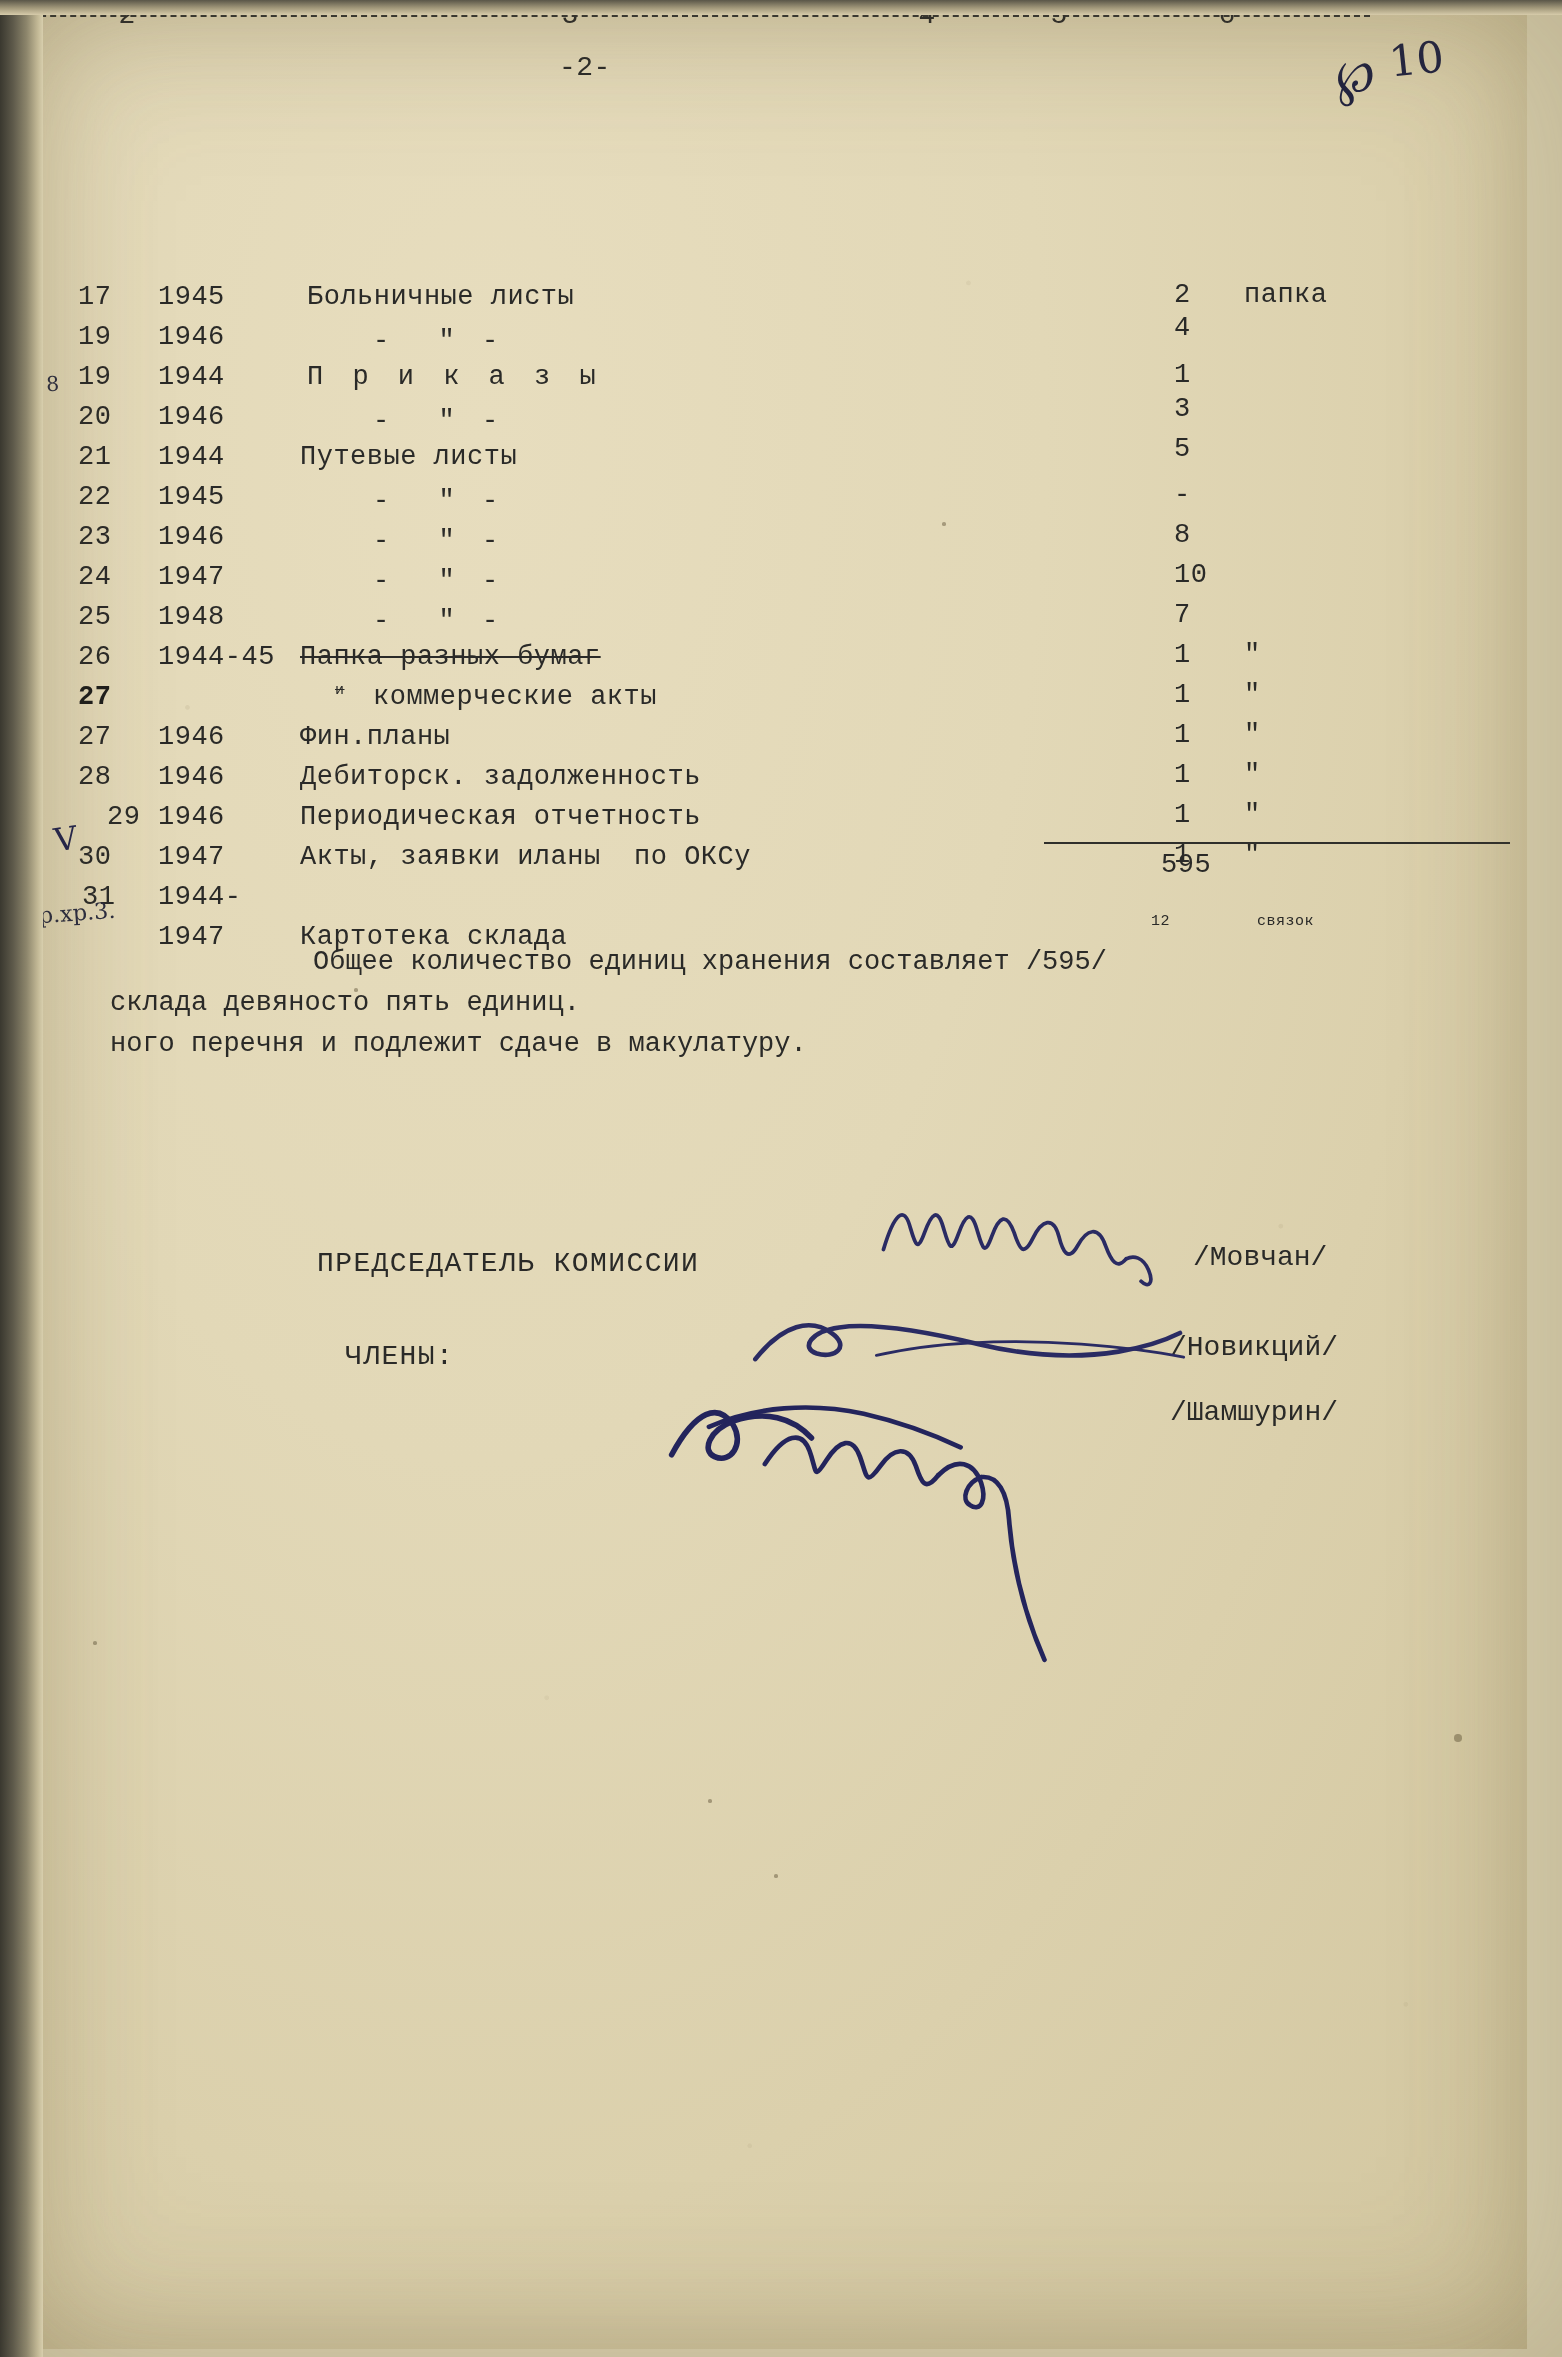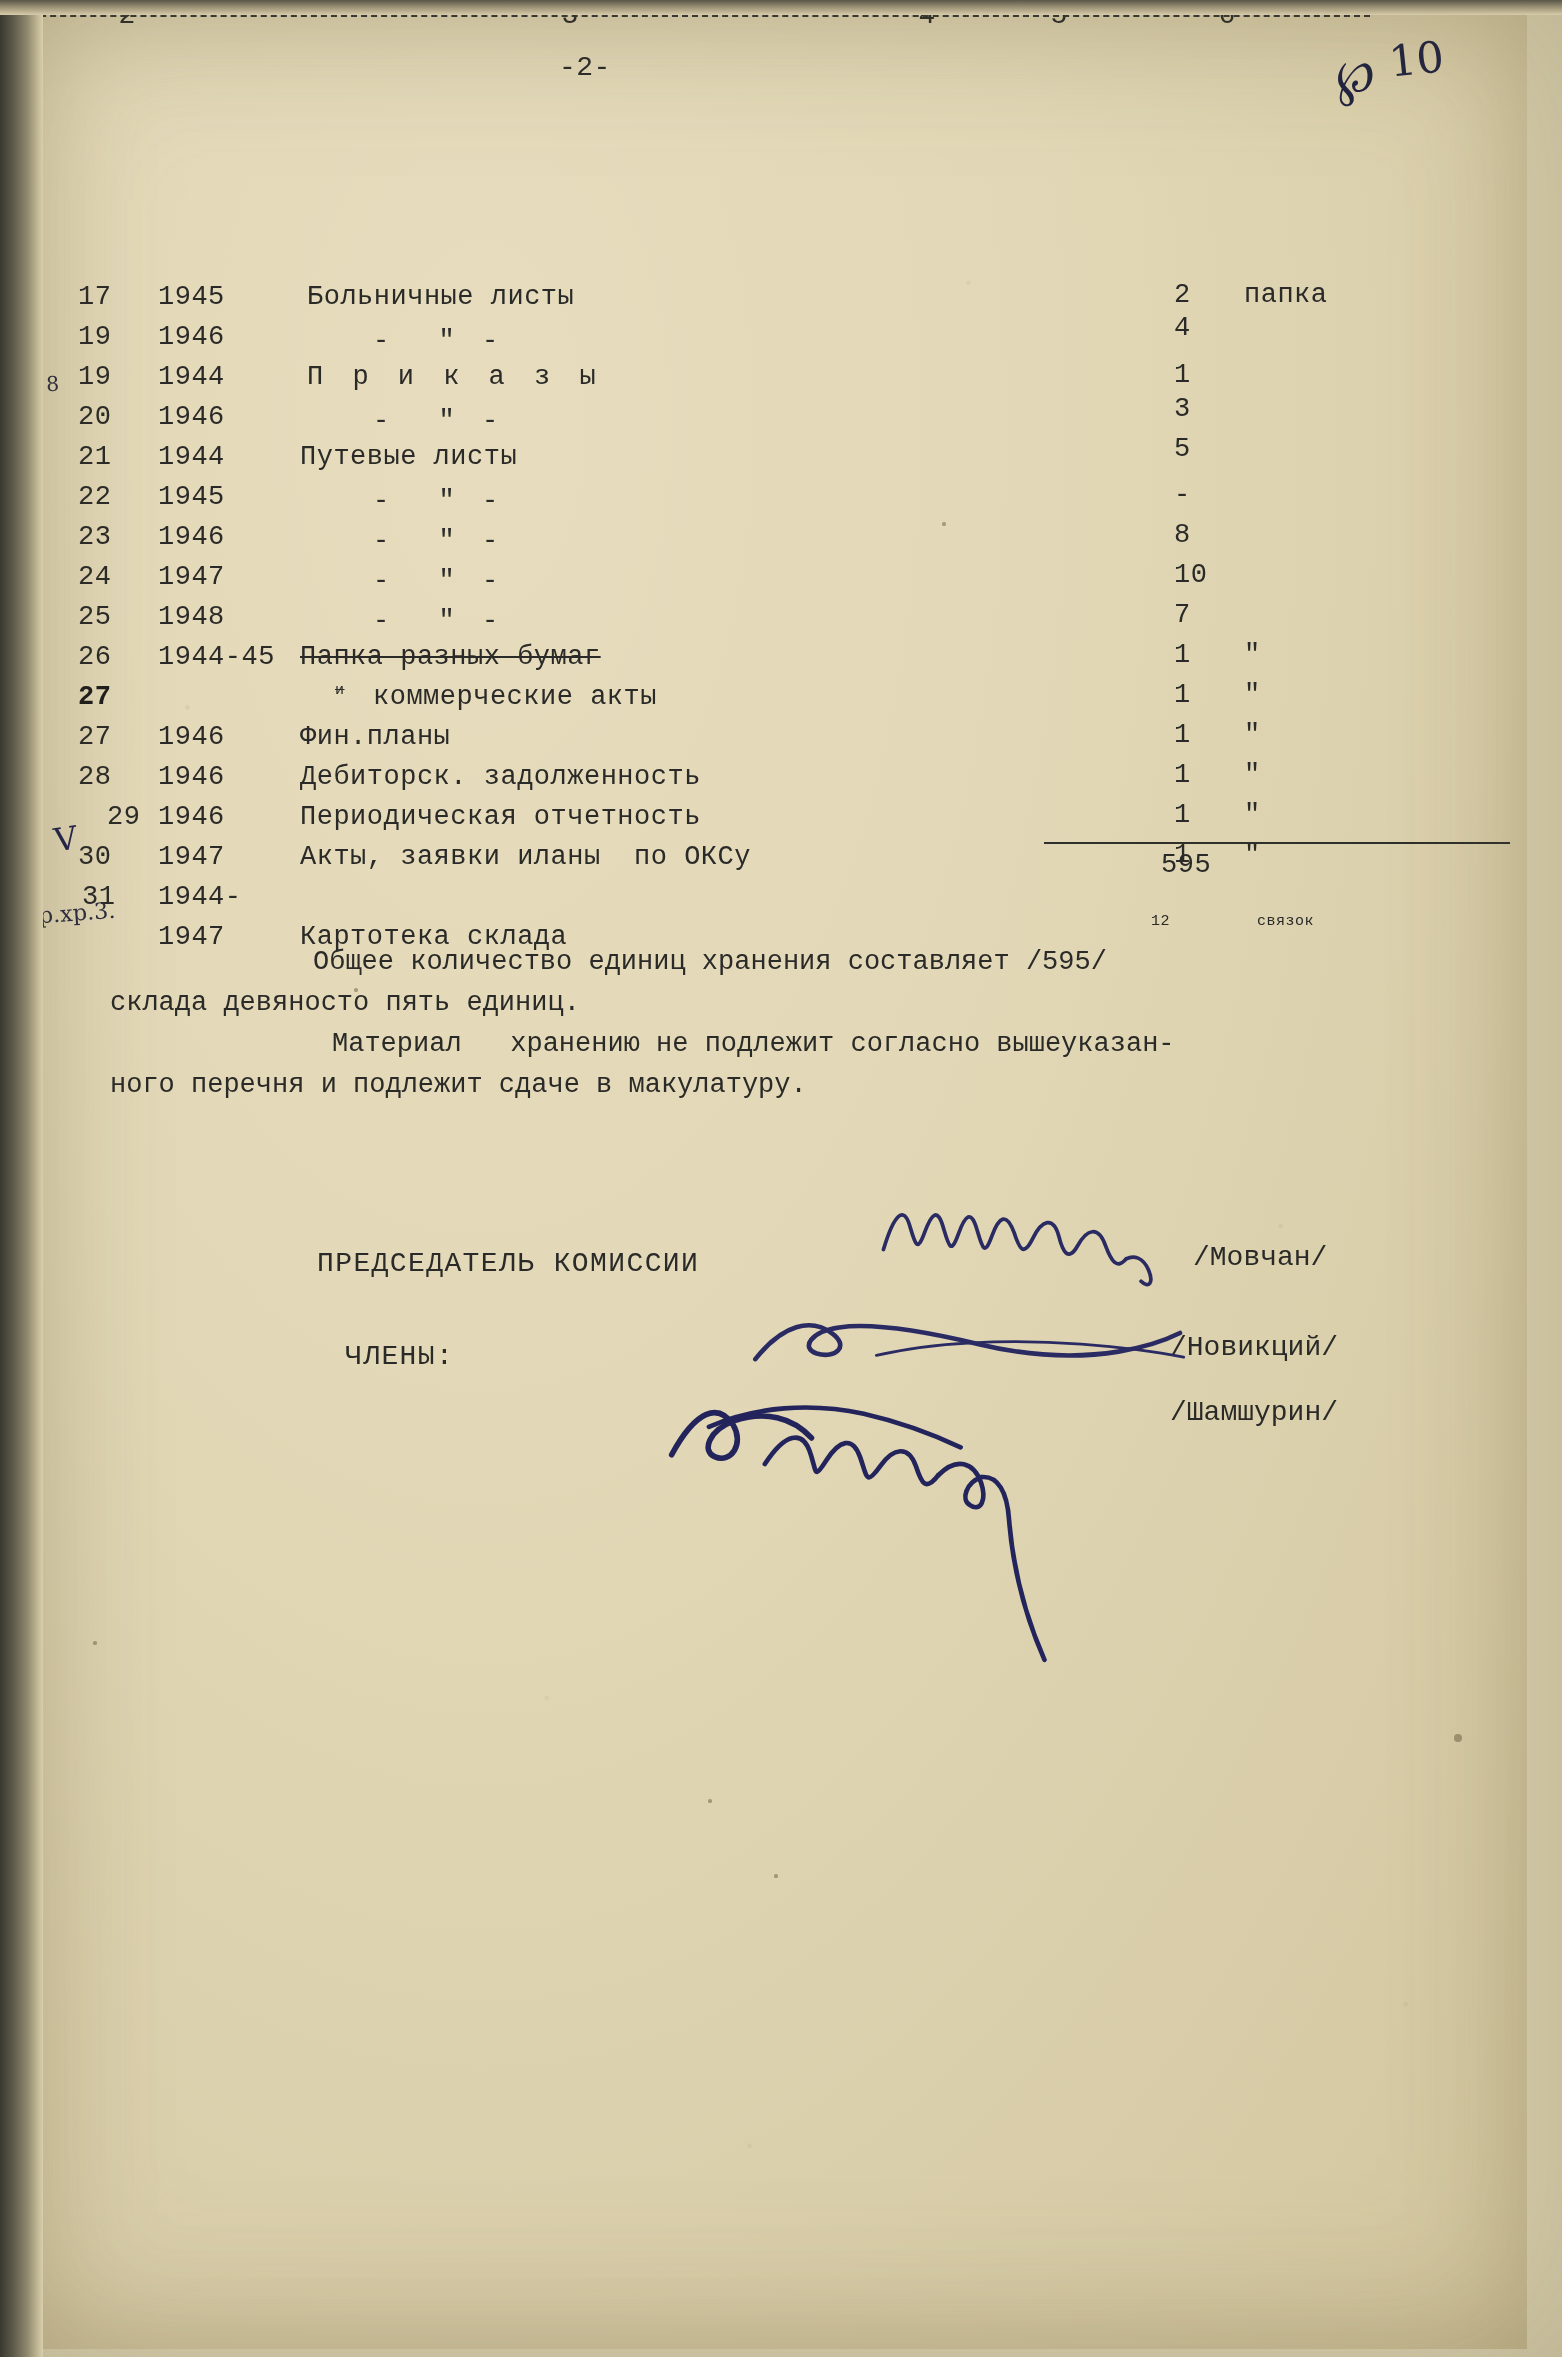--- a/index.html
+++ b/index.html
@@ -397,21 +397,20 @@
   <div class="typed" id="total-under">595</div>
 
   <div class="margin-note" id="margin-note-1">пв. 8</div>
   <div class="margin-note" id="margin-note-2">63..</div>
   <div class="margin-note" id="margin-note-3">ср.хр.3.</div>
   <div id="check-mark">V</div>
 
   <div id="summary-block">
     <div class="para-line indent">Общее количество единиц хранения составляет /595/</div>
     <div class="para-line">склада девяносто пять единиц.</div>
-    <div class="para-line indent2">Материал   хранению не подлежит согласно вышеуказан-</div>
     <div class="para-line">ного перечня и подлежит сдаче в макулатуру.</div>
   </div>
 
   <div id="signature-block">
     <div class="sig-role" id="role-chairman">ПРЕДСЕДАТЕЛЬ КОМИССИИ</div>
     <div class="sig-role" id="role-members">ЧЛЕНЫ:</div>
     <div class="sig-name" id="name-movchan">/Мовчан/</div>
     <div class="sig-name" id="name-novickiy">/Новикций/</div>
     <div class="sig-name" id="name-shamshurin">/Шамшурин/</div>
   </div>

